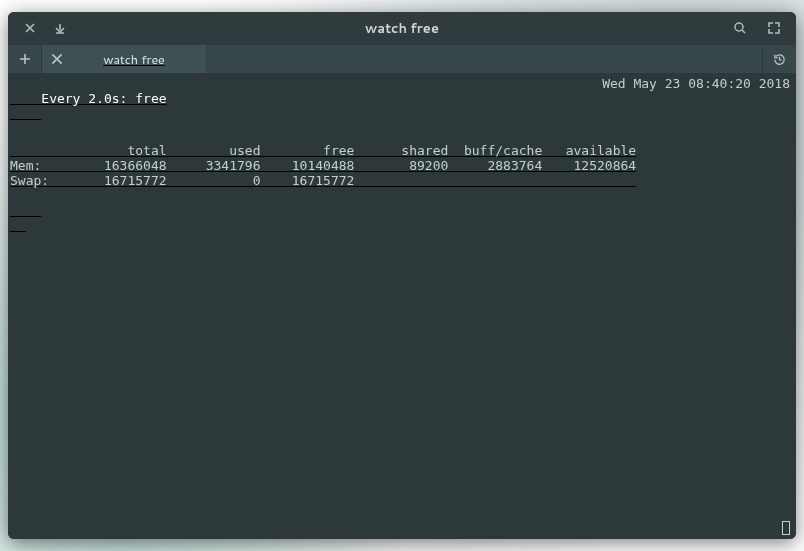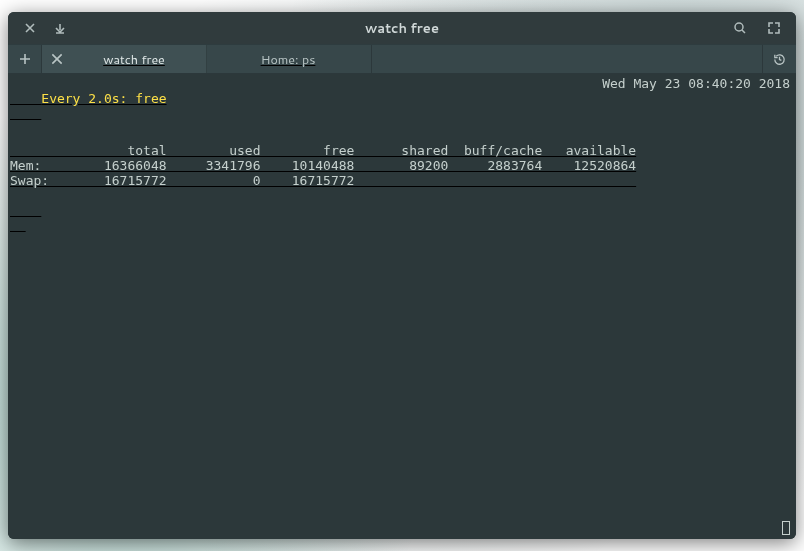--- a/index.html
+++ b/index.html
@@ -101,21 +101,21 @@
       flex: 1;
       background: #2c383a;
       color: #c5d0cd;
       font-size: 13px;
       line-height: 15px;
       padding: 2px 4px 2px 2px;
       position: relative;
       white-space: pre;
       overflow: hidden;
     }
-    .term-header-left { color: #fde047; }
+    .term-header-left { color: #ffffff; }
     .term-header-right { position: absolute; top: 2px; right: 6px; }
     .cursor-block {
       position: absolute;
       bottom: 4px; right: 6px;
       width: 8px; height: 14px;
       border: 1px solid #c5d0cd;
     }
   </style>
 </head>
 <body>
@@ -158,23 +158,20 @@
         </svg>
     </div>
     <div class="tab active">
       <span class="tab-close">
         <svg viewBox="0 0 12 12" stroke="#b8c4c4" stroke-width="1.4">
             <path d="M2 2 L10 10 M10 2 L2 10"></path>
           </svg>
       </span>
       <span class="tab-label">watch free</span>
     </div>
-    <div class="tab">
-      <span class="tab-label">Home: ps</span>
-    </div>
     <div class="tab-history">
       <svg width="15" height="15" viewBox="0 0 16 16" stroke="#b8c4c4" stroke-width="1.4" fill="none">
         <path d="M3 8 a5 5 0 1 0 1.5 -3.5"></path>
           <path d="M3 3 L3 6 L6 6"></path>
           <path d="M8 5 L8 8 L10 9"></path>
       </svg>
     </div>
   </div>
 
   <div class="terminal">

